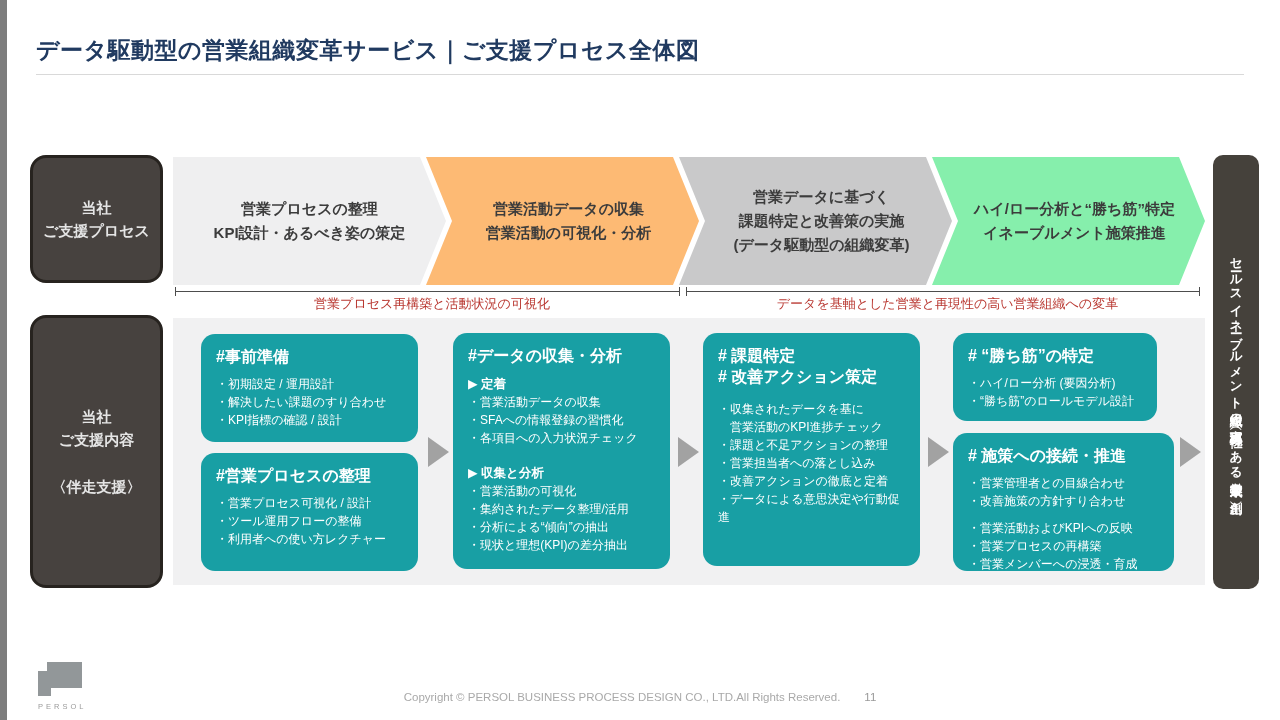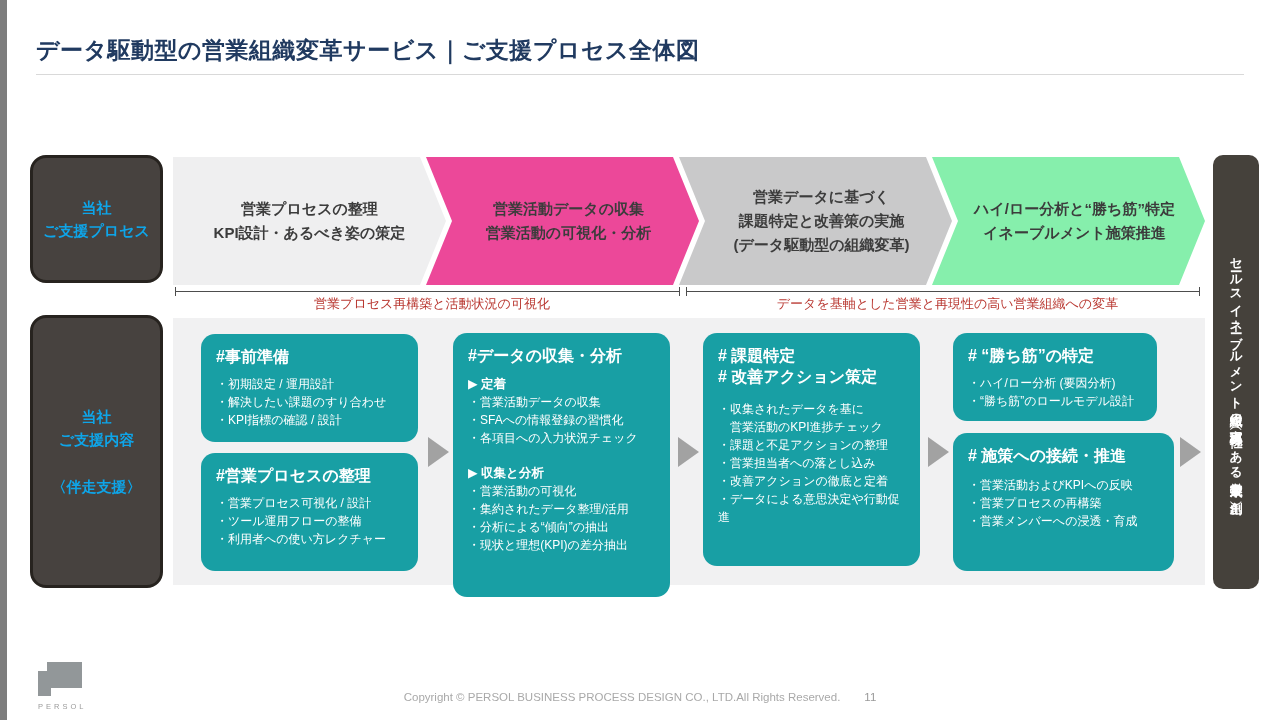--- a/index.html
+++ b/index.html
@@ -25,38 +25,38 @@
   .title-rule {
     position: absolute; left: 36px; top: 74px; width: 1208px; height: 1px;
     background: #d9d9d9;
   }
 
   
   .side-box {
     position: absolute; left: 30px; width: 133px;
     background: #47423f; border: 3px solid #27231f; border-radius: 16px;
     display: flex; align-items: center; justify-content: center;
-    color: #0ea5e9; font-weight: 700; font-size: 15px; text-align: center;
+    color: #e5e5e5; font-weight: 700; font-size: 15px; text-align: center;
     line-height: 1.55; white-space: pre-line;
   }
   .side-box-1 { top: 155px; height: 128px; }
   .side-box-2 { top: 315px; height: 273px; }
 
   
   .chevrons { position: absolute; left: 173px; top: 157px; width: 1032px; height: 128px; }
   .chev {
     position: absolute; top: 0; height: 128px; width: 273px;
     display: flex; align-items: center; justify-content: center;
     text-align: center; font-weight: 700; font-size: 15px; color: #3c3c3c;
     line-height: 1.6; white-space: pre-line;
   }
   .chev-1 { left: 0; background: #efeff0;
     clip-path: polygon(0 0, calc(100% - 26px) 0, 100% 50%, calc(100% - 26px) 100%, 0 100%); }
   .chev-notch { clip-path: polygon(0 0, calc(100% - 26px) 0, 100% 50%, calc(100% - 26px) 100%, 0 100%, 26px 50%); }
-  .chev-2 { left: 253px; background: #ec4899; }
+  .chev-2 { left: 253px; background: #fdba74; }
   .chev-3 { left: 506px; background: #c9c9ca; }
   .chev-4 { left: 759px; background: #86efac; }
   .chev .chev-text { padding: 0 30px 0 42px; }
   .chev-1 .chev-text { padding: 0 30px; }
 
   
   .bracket { position: absolute; top: 287px; height: 26px; }
   .bracket-left  { left: 175px; width: 505px; }
   .bracket-right { left: 686px; width: 514px; }
   .bracket-line {
@@ -85,21 +85,21 @@
   }
   .tbox-title { font-size: 16px; font-weight: 700; line-height: 1.3; white-space: pre-line; }
   .tbox-body  { font-size: 12px; line-height: 1.5; margin-top: 7px; white-space: pre-line; }
   .tbox-section { margin-top: 9px; }
   .tbox-section-header { font-size: 12.5px; font-weight: 700; }
   .tbox-section-body   { font-size: 12px; line-height: 1.5; white-space: pre-line; }
   .tbox-body2 { font-size: 12px; line-height: 1.5; margin-top: 9px; white-space: pre-line; }
 
   .t1 { left: 201px; top: 334px; width: 217px; height: 108px; }
   .t2 { left: 201px; top: 453px; width: 217px; height: 118px; }
-  .t3 { left: 453px; top: 333px; width: 217px; height: 264px; }
+  .t3 { left: 453px; top: 333px; width: 217px; height: 236px; }
   .t4 { left: 703px; top: 333px; width: 217px; height: 233px; }
   .t5 { left: 953px; top: 333px; width: 204px; height: 88px; }
   .t6 { left: 953px; top: 433px; width: 221px; height: 138px; }
 
   
   .flow-arrow {
     position: absolute; top: 437px; width: 21px; height: 30px;
     background: #a2a2a2; clip-path: polygon(0 0, 100% 50%, 0 100%);
   }
   .fa-1 { left: 428px; }
@@ -227,20 +227,22 @@
   </div>
 
   <div class="tbox t5">
     <div class="tbox-title"># “勝ち筋”の特定</div>
     <div class="tbox-body">・ハイ/ロー分析 (要因分析)
 ・“勝ち筋”のロールモデル設計</div>
   </div>
 
   <div class="tbox t6">
     <div class="tbox-title"># 施策への接続・推進</div>
+    <div class="tbox-body">・営業管理者との目線合わせ
+・改善施策の方針すり合わせ</div>
     <div class="tbox-body2">・営業活動およびKPIへの反映
 ・営業プロセスの再構築
 ・営業メンバーへの浸透・育成</div>
   </div>
 
   <div class="flow-arrow fa-1"></div>
   <div class="flow-arrow fa-2"></div>
   <div class="flow-arrow fa-3"></div>
   <div class="flow-arrow fa-4"></div>
 

